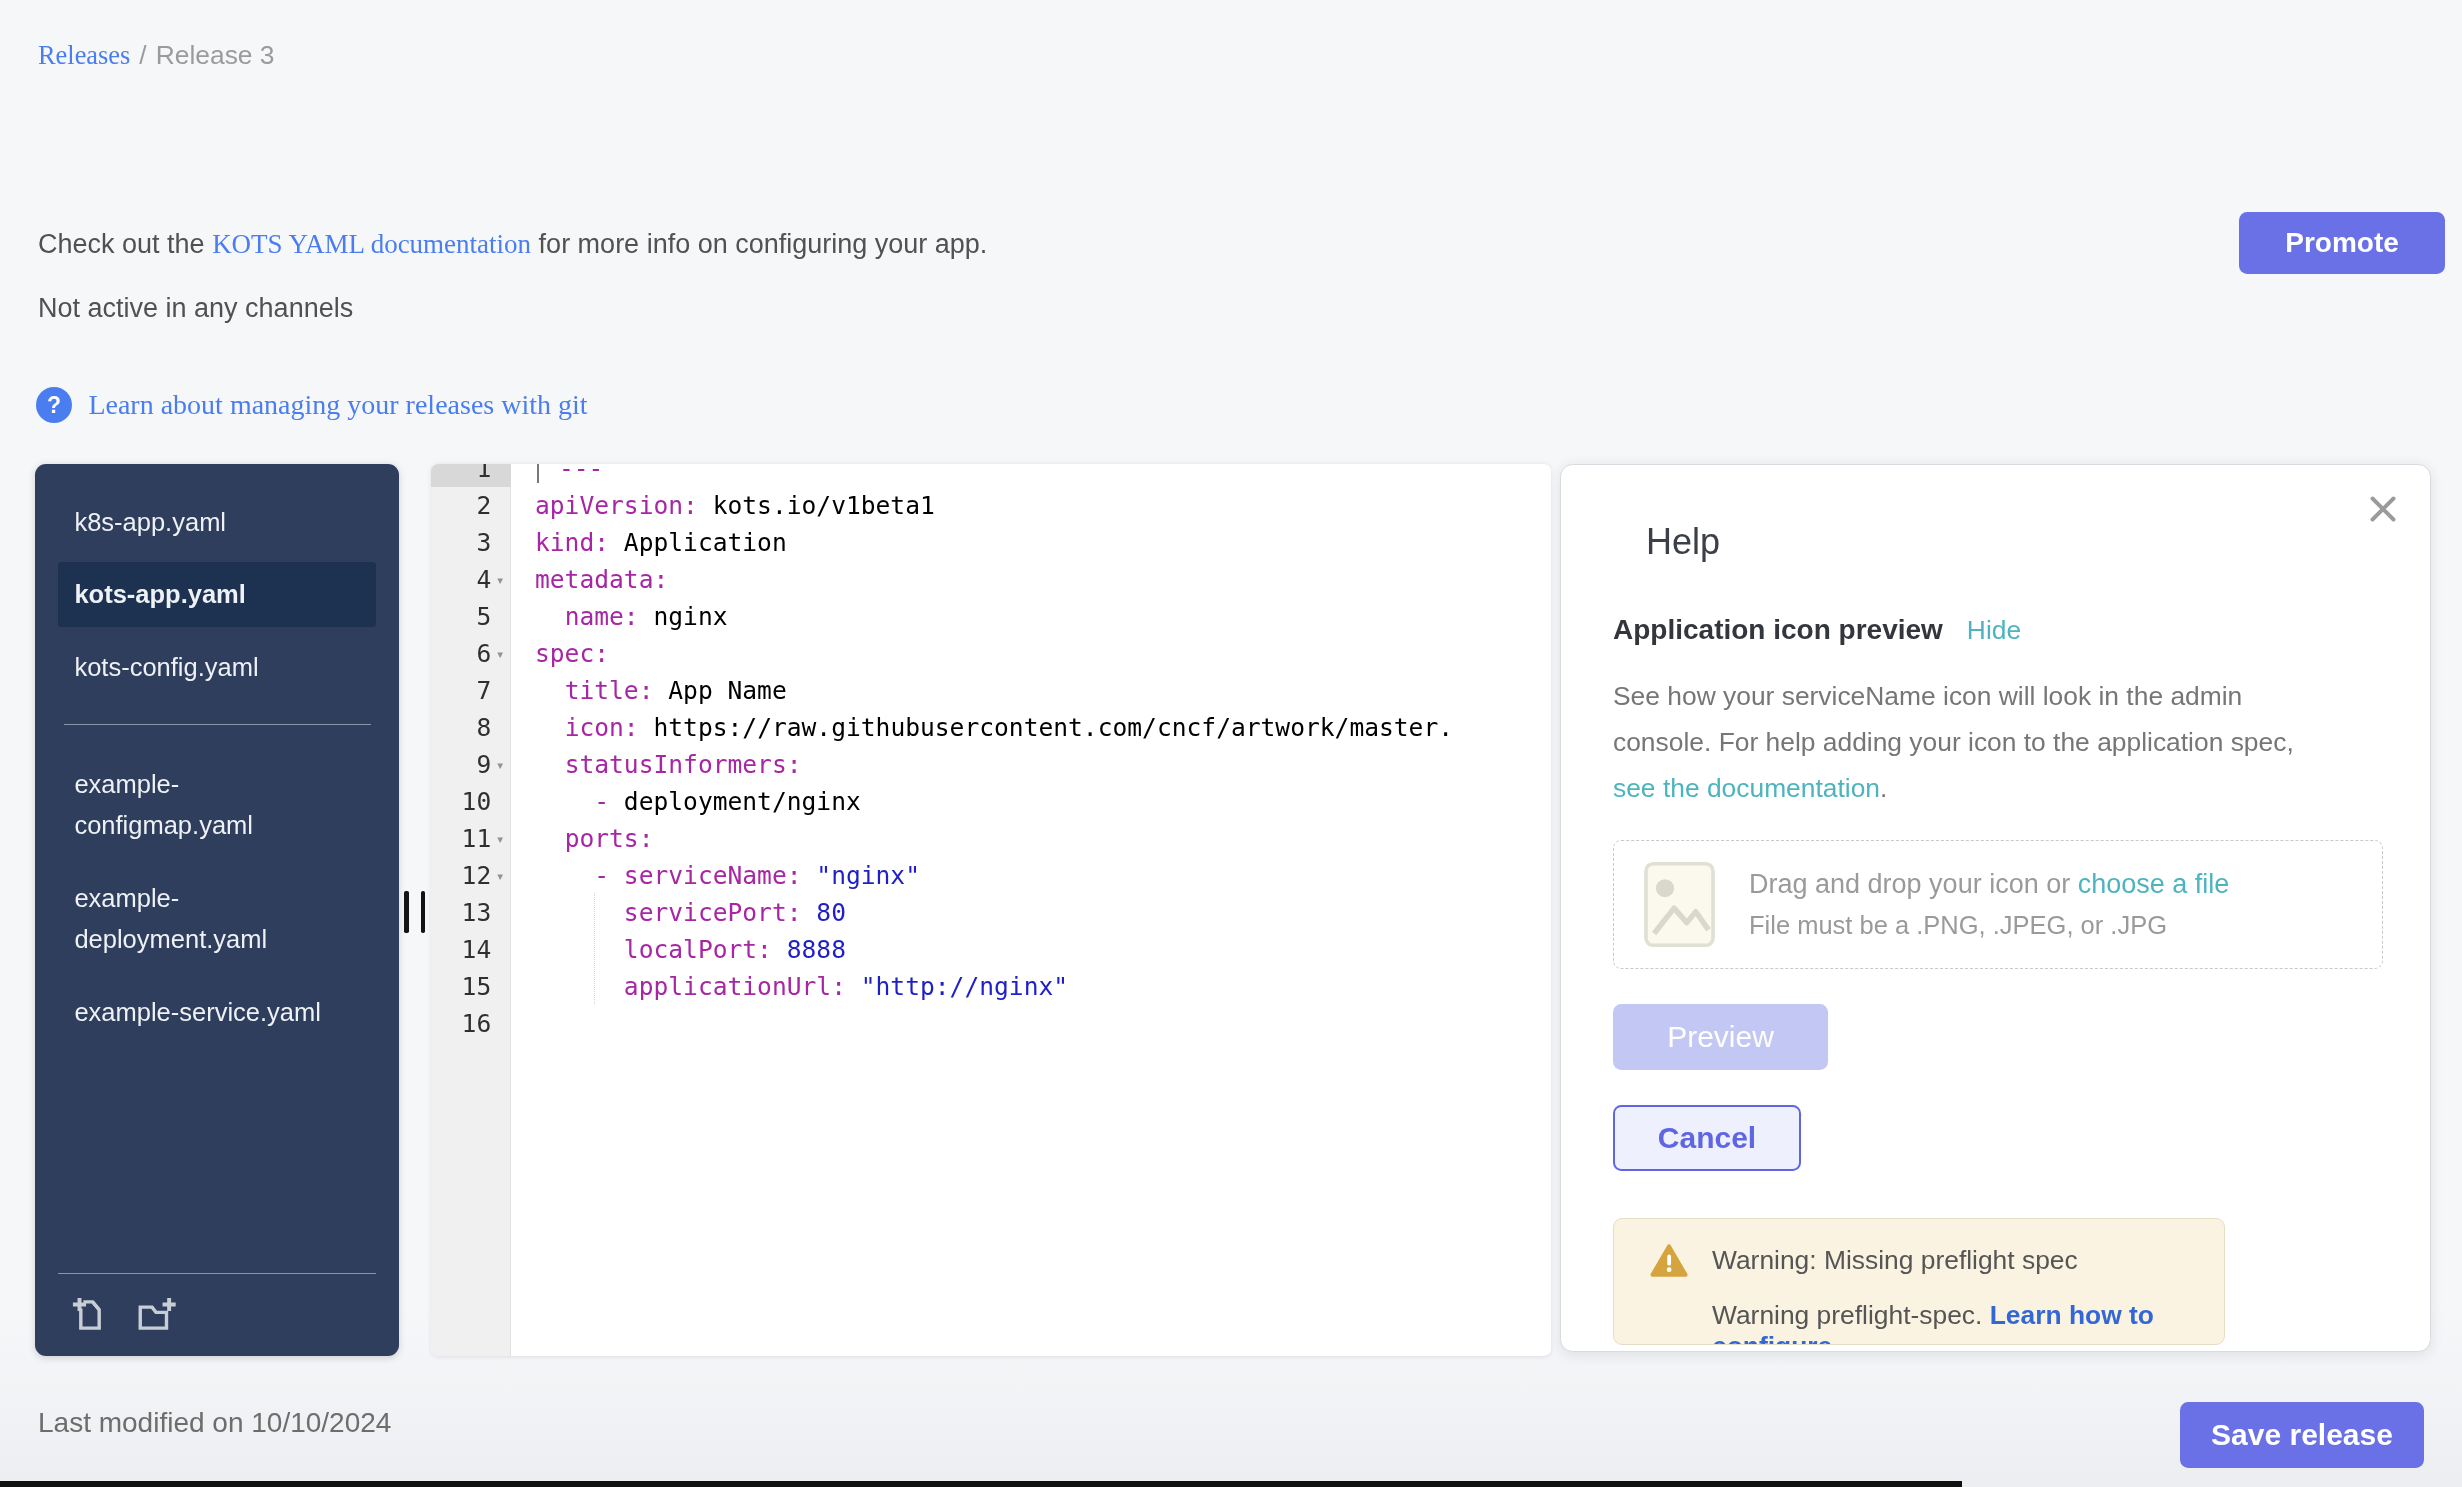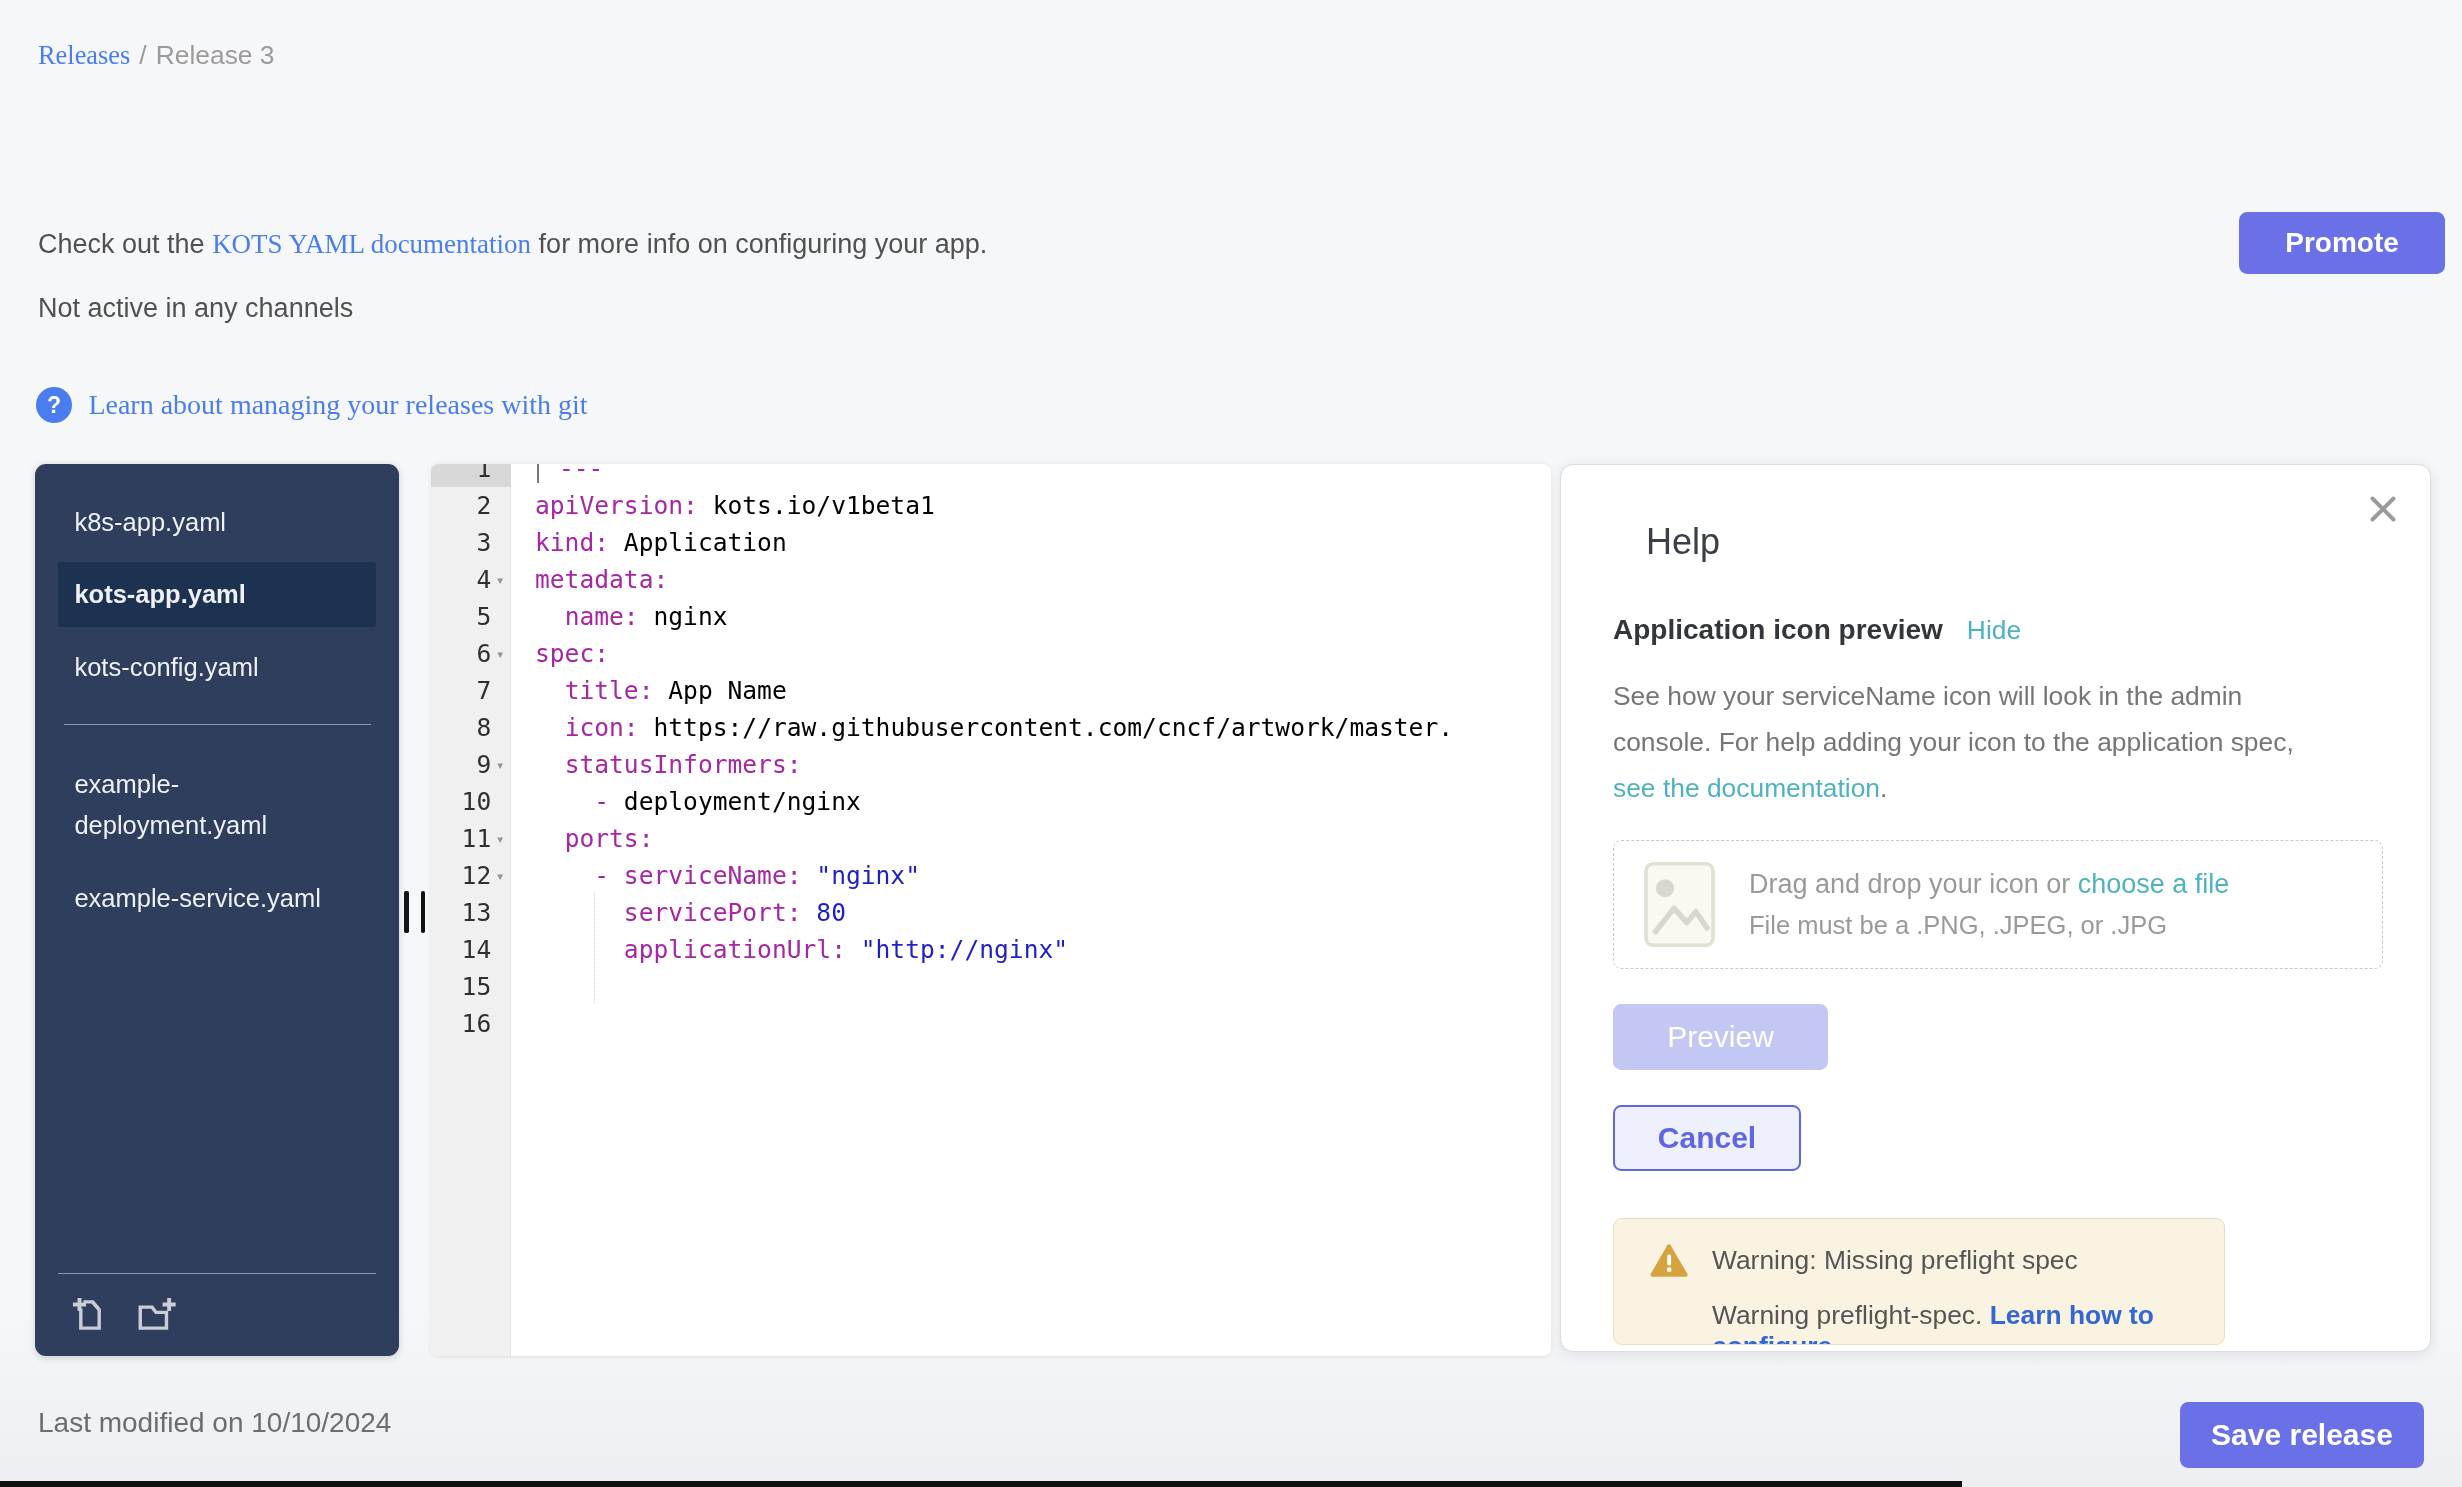--- a/index.html
+++ b/index.html
@@ -140,20 +140,21 @@
   </div>
 
   <aside class="sidebar">
     <div>
         <div class="file-item">k8s-app.yaml</div>
         <div class="file-item selected">kots-app.yaml</div>
         <div class="file-item">kots-config.yaml</div>
       </div>
     <div class="sb-divider"></div>
     <div>
+        <div class="file-item">example-configmap.yaml</div>
         <div class="file-item">example-deployment.yaml</div>
         <div class="file-item">example-service.yaml</div>
       </div>
     <div class="sb-bottom">
       <div class="sb-bottom-divider"></div>
       <div class="sb-icons">
         <svg width="42" height="42" viewBox="0 0 32 32" fill="none" stroke="currentColor" stroke-width="2.6">
           <path d="M9 11 v15 h14 V12 l-5 -6 h-7"></path>
           <path d="M18 6 l5 6"></path>
           <path d="M3 8 h10 M8 3 v10" stroke-width="3"></path>
@@ -251,20 +252,21 @@
           <div class="code-row"><span class="tk-k">metadata:</span></div>
           <div class="code-row"><span class="tk-p">  </span><span class="tk-k">name:</span><span class="tk-p"> nginx</span></div>
           <div class="code-row"><span class="tk-k">spec:</span></div>
           <div class="code-row"><span class="tk-p">  </span><span class="tk-k">title:</span><span class="tk-p"> App Name</span></div>
           <div class="code-row"><span class="tk-p">  </span><span class="tk-k">icon:</span><span class="tk-p"> https://raw.githubusercontent.com/cncf/artwork/master.</span></div>
           <div class="code-row"><span class="tk-p">  </span><span class="tk-k">statusInformers:</span></div>
           <div class="code-row"><span class="tk-p">    </span><span class="tk-k">- </span><span class="tk-p">deployment/nginx</span></div>
           <div class="code-row"><span class="tk-p">  </span><span class="tk-k">ports:</span></div>
           <div class="code-row"><span class="tk-p">    </span><span class="tk-k">- serviceName:</span><span class="tk-s"> "nginx"</span></div>
           <div class="code-row"><span class="tk-p">      </span><span class="tk-k">servicePort:</span><span class="tk-n"> 80</span></div>
+          <div class="code-row"><span class="tk-p">      </span><span class="tk-k">localPort:</span><span class="tk-n"> 8888</span></div>
           <div class="code-row"><span class="tk-p">      </span><span class="tk-k">applicationUrl:</span><span class="tk-s"> "http://nginx"</span></div>
           <div class="code-row"></div>
         </div>
     </div>
     <div class="indent-guide"></div>
   </section>
 
   <section class="help-card">
     <svg class="help-close" width="36" height="36" viewBox="0 0 24 24" stroke="#9b9b9b" stroke-width="2.6" stroke-linecap="round">
       <path d="M5 5 L19 19 M19 5 L5 19" fill="none"></path>

